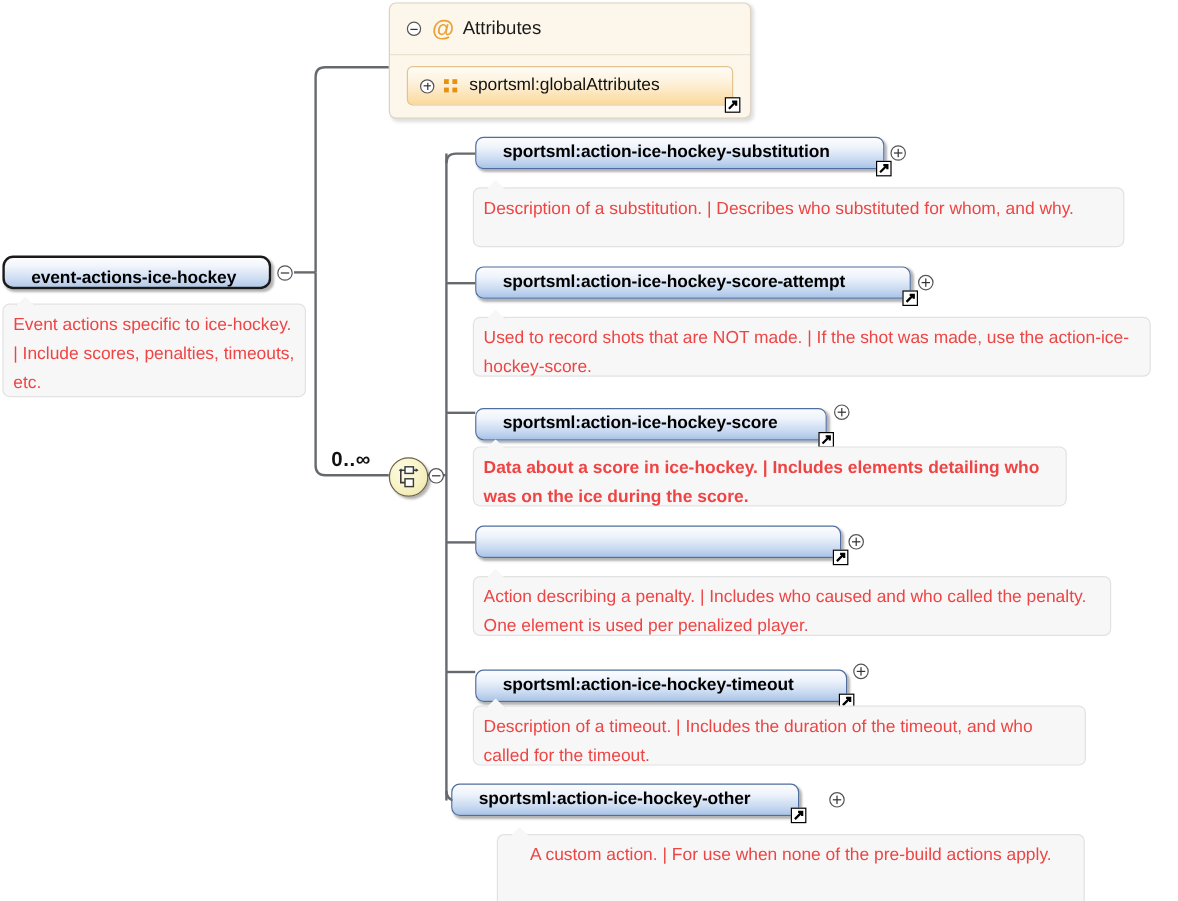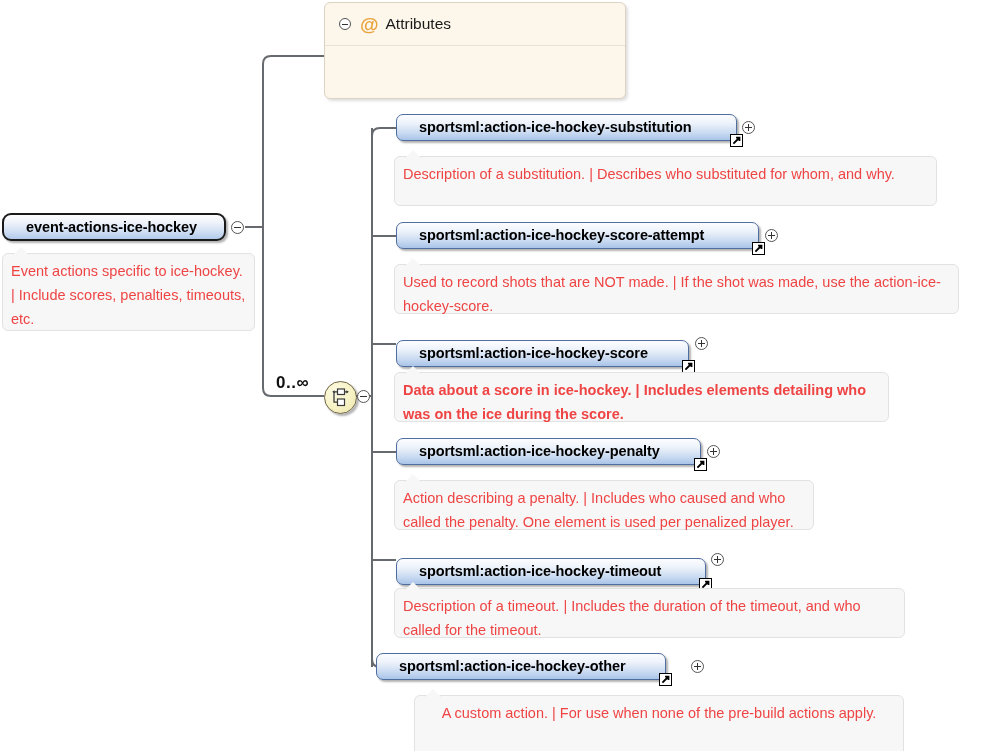--- a/index.html
+++ b/index.html
@@ -30,20 +30,21 @@
   }
   .elbox .elname{
     font-size:14.5px;font-weight:bold;color:#000;letter-spacing:-0.1px;
     line-height:1;
   }
   .elbox.root{
     border:2px solid #1a1a1a;
     border-radius:9px;
     height:28px;
     background:linear-gradient(to bottom,#fdfdfe 0%,#f0f4fb 30%,#cfdef3 70%,#b2caea 100%);
+    align-items:flex-end;
   }
 
   
   .extlink{
     position:absolute;
     width:13px;height:13px;
     background:#fff;
     border:1.4px solid #000;
     box-sizing:border-box;
   }
@@ -181,20 +182,35 @@
     <span>Event actions specific to ice-hockey. | Include scores, penalties, timeouts, etc.</span>
   </div>
 
   <div id="attrpanel">
     <div class="attrhead">
       <div class="toggle small" style="position:relative;left:0;top:0;flex:0 0 12px;"></div>
       <span class="at">@</span>
       <span class="attitle">Attributes</span>
     </div>
 
+    <div class="attrrow">
+      <div class="toggle small plus" style="position:relative;left:0;top:0;flex:0 0 12px;"></div>
+      <span class="ag-icon" style="margin-left:8px;">
+        <i></i>
+          <i></i>
+          <i></i>
+          <i></i>
+      </span>
+      <span class="agname">sportsml:globalAttributes</span>
+      <span class="extlink" style="right:-7px;bottom:-7px;">
+        <svg viewBox="0 0 10 10">
+            <path d="M2.2 7.8 L7.3 2.7 M4.6 2.4 L7.7 2.4 L7.7 5.5" stroke="#000" stroke-width="1.7" fill="none"></path>
+          </svg>
+      </span>
+    </div>
   </div>
 
   <div id="cardinality">0..∞</div>
 
   <div id="compositor">
     <svg width="31" height="31" viewBox="0 0 31 31">
       <rect x="12.5" y="7" width="7" height="5.5" fill="#fff" stroke="#3b3b3b" stroke-width="1.2"></rect>
       <rect x="12.5" y="17" width="7" height="6.5" fill="#fff" stroke="#3b3b3b" stroke-width="1.2"></rect>
       <path d="M9 9.8 L12.5 9.8 M19.5 9.8 L23 9.8 M9 9.8 L9 20.2 L12.5 20.2" stroke="#3b3b3b" stroke-width="1.3" fill="none"></path>
       <path d="M7.2 9.8 L9.6 8.2 L9.6 11.4 Z" fill="#3b3b3b"></path>
@@ -239,29 +255,28 @@
         </svg>
     </span>
   </div>
   <div class="toggle plus" style="left:695px;top:337px;"></div>
   <div class="doc" style="left:394px;top:372px;width:495px;height:50px;font-weight:bold;">
     <div class="notch"></div>
     <span>Data about a score in ice-hockey. | Includes elements detailing who was on the ice during the score.</span>
   </div>
 
   <div class="elbox" style="left:396px;top:438px;width:305px;">
-    <span class="elname">sportsml:action-ice-hockey-penalty</span>
     <span class="extlink" style="right:-7px;bottom:-7px;">
       <svg viewBox="0 0 10 10">
           <path d="M2.2 7.8 L7.3 2.7 M4.6 2.4 L7.7 2.4 L7.7 5.5" stroke="#000" stroke-width="1.7" fill="none"></path>
         </svg>
     </span>
   </div>
   <div class="toggle plus" style="left:707px;top:445px;"></div>
-  <div class="doc" style="left:394px;top:480px;width:420px;height:50px;">
+  <div class="doc" style="left:394px;top:480px;width:532px;height:50px;">
     <div class="notch"></div>
     <span>Action describing a penalty. | Includes who caused and who called the penalty. One element is used per penalized player.</span>
   </div>
 
   <div class="elbox" style="left:396px;top:558px;width:310px;">
     <span class="elname">sportsml:action-ice-hockey-timeout</span>
     <span class="extlink" style="right:-7px;bottom:-7px;">
       <svg viewBox="0 0 10 10">
           <path d="M2.2 7.8 L7.3 2.7 M4.6 2.4 L7.7 2.4 L7.7 5.5" stroke="#000" stroke-width="1.7" fill="none"></path>
         </svg>

